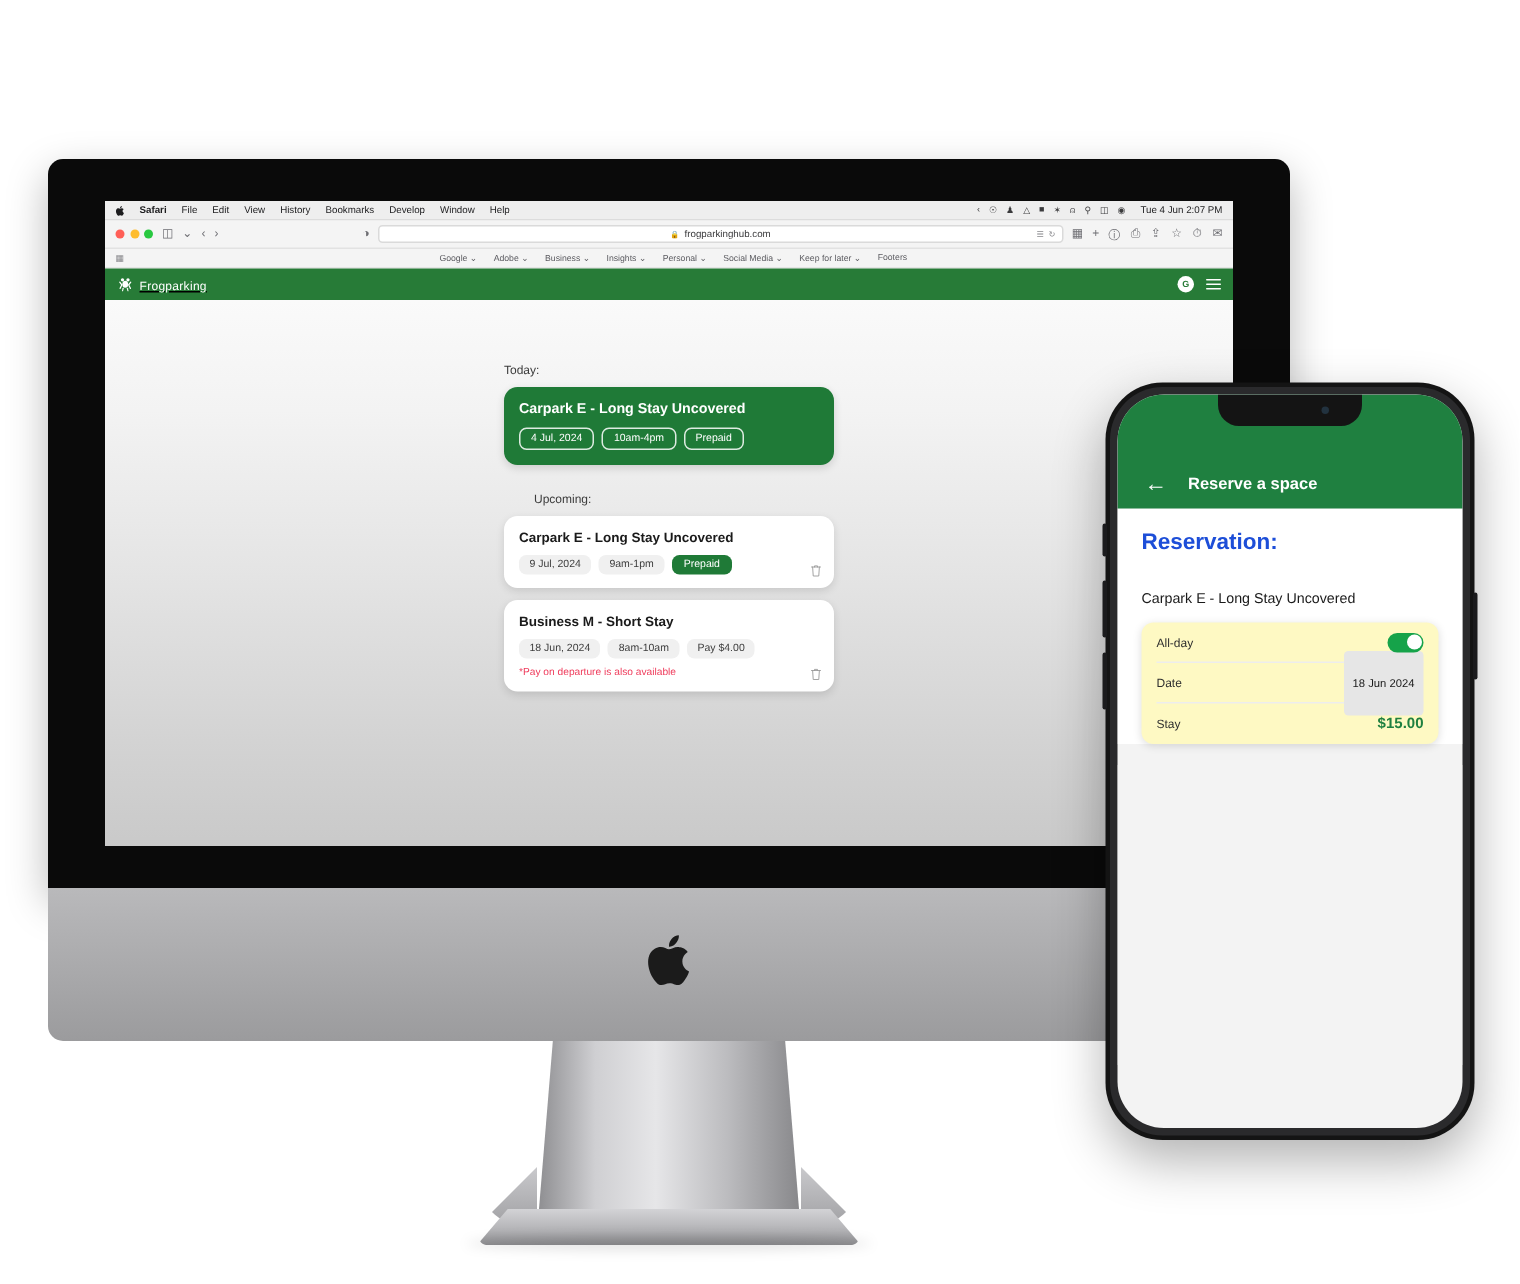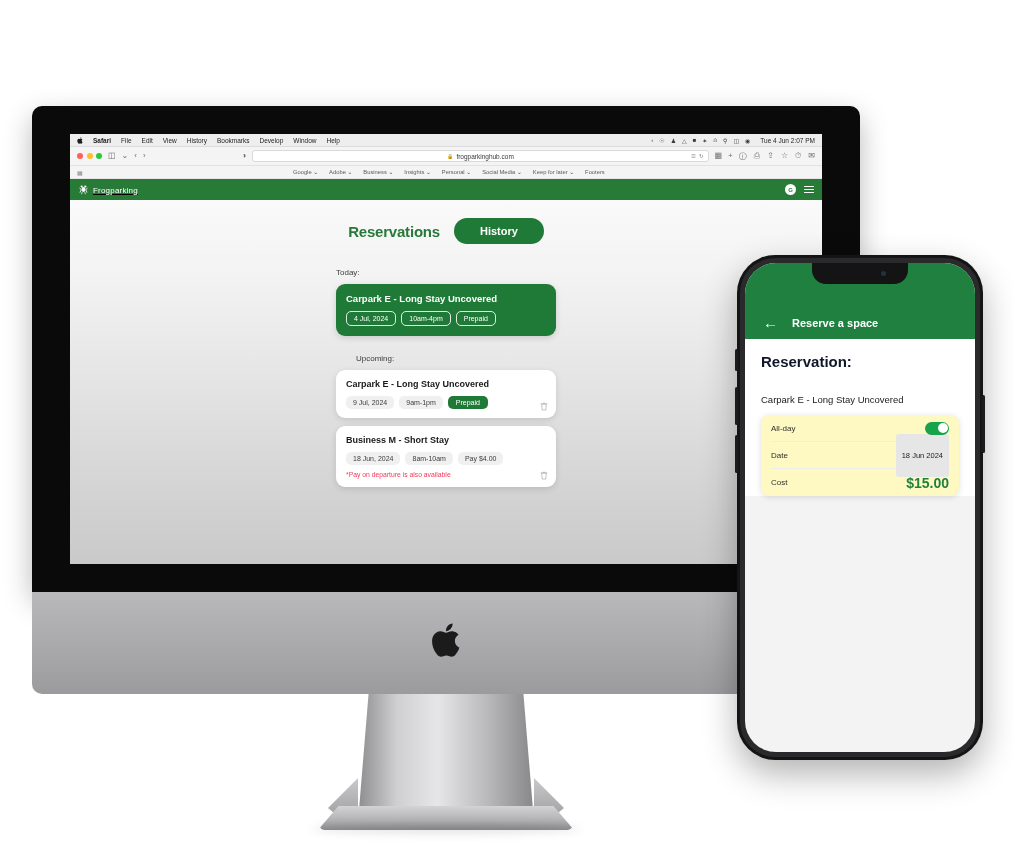--- a/index.html
+++ b/index.html
@@ -189,37 +189,37 @@
 
   .ph-topbar { height: 76px; background: #1f8040; position: relative; }
   .ph-nav {
     position: absolute; left: 0; right: 0; bottom: 9px;
     display: flex; align-items: center; gap: 14px; padding: 0 18px;
   }
   .ph-back { color: #ffffff; font-size: 15px; line-height: 1; }
   .ph-nav-title { color: #ffffff; font-size: 11px; font-weight: bold; text-align: center; }
 
   .ph-content { background: #ffffff; padding: 14px 16px 0; }
-  .ph-heading { color: #0f172a; font-size: 15px; font-weight: bold; margin-bottom: 24px; }
+  .ph-heading { color: #1d4ed8; font-size: 15px; font-weight: bold; margin-bottom: 24px; }
   .ph-carpark { color: #1a1a1a; font-size: 9.5px; margin-bottom: 10px; }
 
   .ph-card {
     background: #fef9c3; border-radius: 8px; box-shadow: 0 1px 6px rgba(0,0,0,0.13);
     padding: 0 10px; margin-bottom: 14px;
   }
   .ph-row {
     display: flex; align-items: center; justify-content: space-between;
     height: 27px; border-bottom: 0.8px solid #ededed;
   }
   .ph-row:last-child { border-bottom: none; }
   .ph-row-label { font-size: 8px; color: #2e2e2e; }
   .toggle { width: 24px; height: 13px; border-radius: 8px; background: #16a34a; position: relative; }
   .toggle .knob { position: absolute; right: 1.4px; top: 1.4px; width: 10px; height: 10px; border-radius: 50%; background: #ffffff; }
   .ph-date-pill { background: #e6e6e6; border-radius: 3px; padding: 17px 6px; font-size: 7.5px; color: #1a1a1a; }
-  .ph-cost { color: #1f8040; font-size: 14px; font-weight: bold; }
+  .ph-cost { color: #1f8040; font-size: 10px; font-weight: bold; }
   .ph-reserve {
     width: 100%; background: #1f7a37; color: #ffffff; border: none;
     border-radius: 5px; padding: 8px 0; font-size: 9px;
     font-family: "Liberation Sans", sans-serif; cursor: pointer;
   }
   .ph-rest { background: #f3f3f3; height: 200px; }
 </style>
 </head>
 <body>
 
@@ -322,24 +322,20 @@
         <span class="avatar">G</span>
         <span class="hamburger">
           <span></span>
             <span></span>
             <span></span>
         </span>
       </div>
 
       <div class="app-body">
 
-        <div class="tabs-row">
-          <span class="tab-reservations">Reservations</span>
-          <button class="tab-history">History</button>
-        </div>
 
         <div class="list-col">
 
           <div class="section-label">Today:</div>
 
           <div class="card-today">
             <div class="card-title">Carpark E - Long Stay Uncovered</div>
             <div class="chips">
               <span class="chip-out">4 Jul, 2024</span>
               <span class="chip-out">10am-4pm</span>
@@ -418,21 +414,21 @@
             <span class="ph-row-label">All-day</span>
             <span class="toggle">
                 <span class="knob"></span>
               </span>
           </div>
           <div class="ph-row">
             <span class="ph-row-label">Date</span>
             <span class="ph-date-pill">18 Jun 2024</span>
           </div>
           <div class="ph-row">
-            <span class="ph-row-label">Cost</span>
+            <span class="ph-row-label">Stay</span>
             <span class="ph-cost">$15.00</span>
           </div>
         </div>
 
       </div>
 
       <div class="ph-rest"></div>
     </div>
   </div>
 

